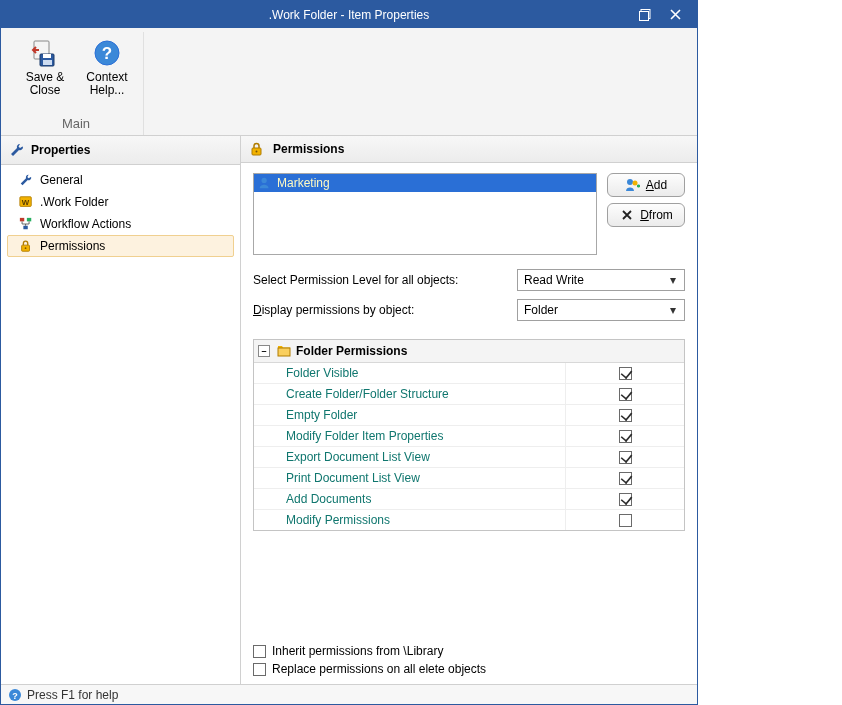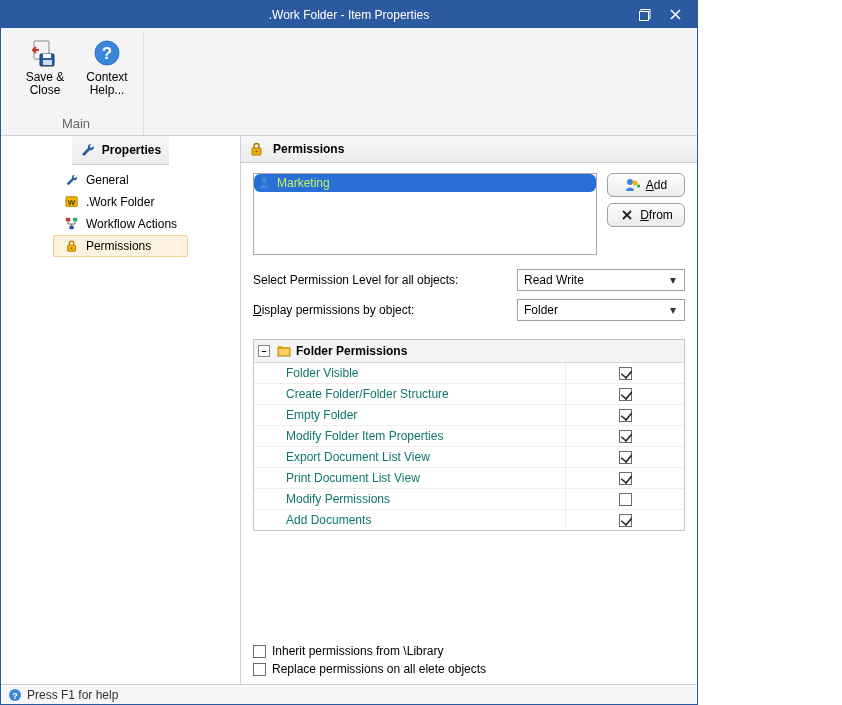--- a/index.html
+++ b/index.html
@@ -97,21 +97,20 @@
     flex: 1;
     display: flex;
     min-height: 0;
   }
   .sidebar {
     width: 240px;
     border-right: 1px solid #d0d0d0;
     background: #fff;
     display: flex;
     flex-direction: column;
-    align-items: center;
   }
   .sidebar-header {
     display: flex;
     align-items: center;
     gap: 6px;
     padding: 6px 8px;
     background: linear-gradient(#f7f7f7,#ececec);
     border-bottom: 1px solid #d0d0d0;
     font-weight: bold;
   }
@@ -172,22 +171,21 @@
   }
   .list-item {
     display: flex;
     align-items: center;
     gap: 4px;
     padding: 1px 3px;
     font-size: 12px;
   }
   .list-item.sel {
     background: #2a6fd6;
-    color: #bef264;
-    border-radius: 6px;
+    color: #fef9c3;
   }
   .btn-stack {
     display: flex;
     flex-direction: column;
     gap: 6px;
     width: 78px;
   }
   .btn {
     height: 24px;
     border: 1px solid #a0a0a0;
@@ -522,29 +520,29 @@
                   <span class="chk on"></span>
                 </div>
               </div>
               <div class="grid-row">
                 <div class="col1">Print Document List View</div>
                 <div class="col2">
                   <span class="chk on"></span>
                 </div>
               </div>
               <div class="grid-row">
+                <div class="col1">Add Documents</div>
+                <div class="col2">
+                  <span class="chk on"></span>
+                </div>
+              </div>
+              <div class="grid-row">
                 <div class="col1">Modify Permissions</div>
                 <div class="col2">
                   <span class="chk"></span>
-                </div>
-              </div>
-              <div class="grid-row">
-                <div class="col1">Add Documents</div>
-                <div class="col2">
-                  <span class="chk on"></span>
                 </div>
               </div>
             </div>
         </div>
 
         <div class="footer-opts">
           <div class="opt">
             <span class="chk" id="inh-chk"></span>
             <span>Inherit permissions from  \Library</span>
           </div>

